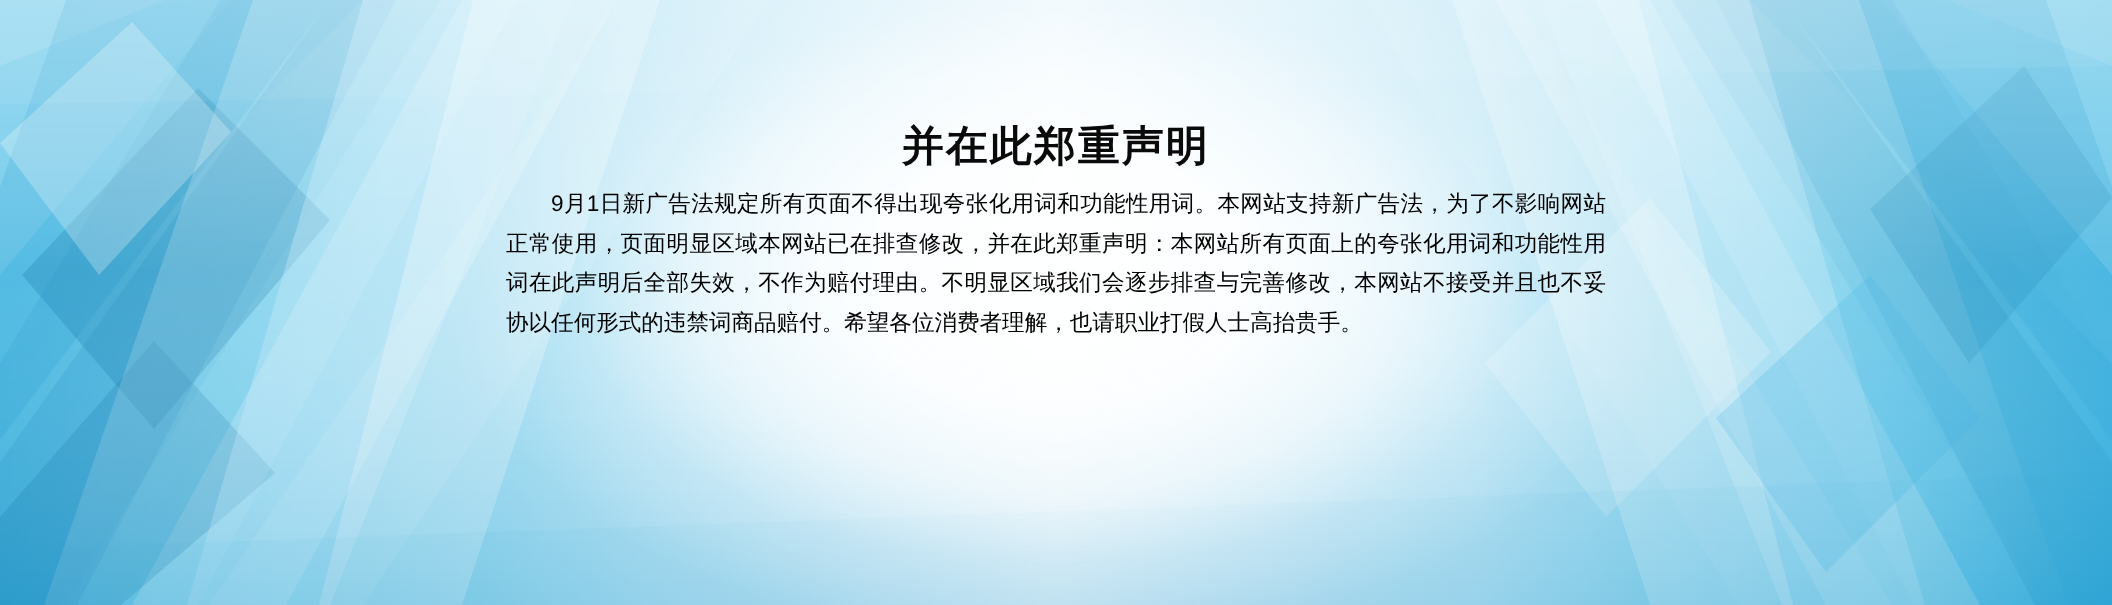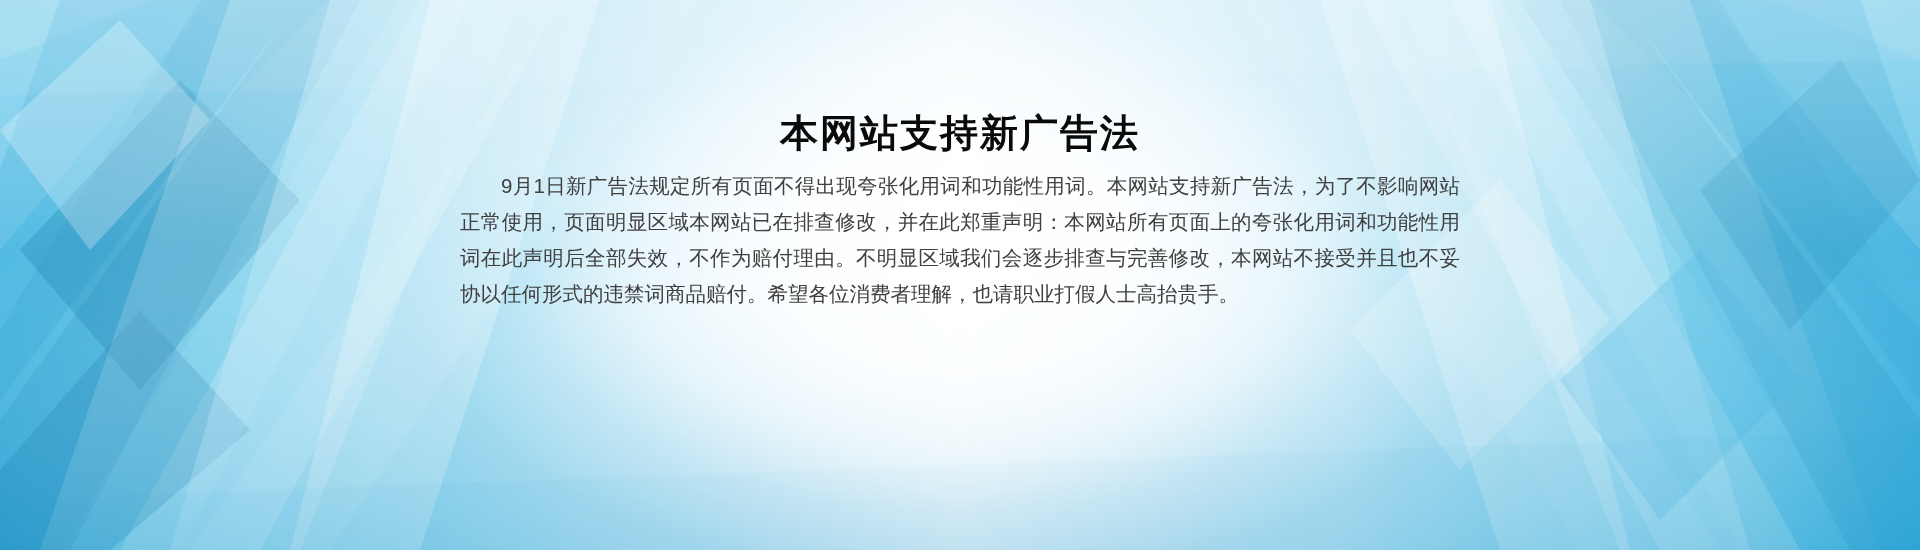--- a/index.html
+++ b/index.html
@@ -65,21 +65,21 @@
     color: #0a0a0a;
     letter-spacing: 2px;
     line-height: 1.2;
     white-space: nowrap;
   }
 
   .body-block {
     position: absolute;
     left: 0;
     width: 1000px;
-    color: #404040;
+    color: #000000;
     font-size: 20.5px;
     line-height: 36px;
     text-align: justify;
     text-justify: inter-ideograph;
     letter-spacing: 0px;
   }
 
   #para-1 {
     top: 147px;
     text-indent: 2em;
@@ -160,19 +160,19 @@
       <polygon points="0,0 1920,0 1920,60 0,95" fill="#ffffff" opacity="0.18"></polygon>
     </g>
 
     <rect x="0" y="0" width="1920" height="550" fill="url(#gVert)"></rect>
   </svg>
 
   <div id="center-glow"></div>
 
   <div id="content">
 
-    <h1 id="page-title">本网站支持新广告法</h1>
+    <h1 id="page-title">并在此郑重声明</h1>
 
     <p class="body-block" id="para-1">9月1日新广告法规定所有页面不得出现夸张化用词和功能性用词。本网站支持新广告法，为了不影响网站正常使用，页面明显区域本网站已在排查修改，并在此郑重声明：本网站所有页面上的夸张化用词和功能性用词在此声明后全部失效，不作为赔付理由。不明显区域我们会逐步排查与完善修改，本网站不接受并且也不妥协以任何形式的违禁词商品赔付。希望各位消费者理解，也请职业打假人士高抬贵手。</p>
 
 
   </div>
 </div>
 
 </body></html>

